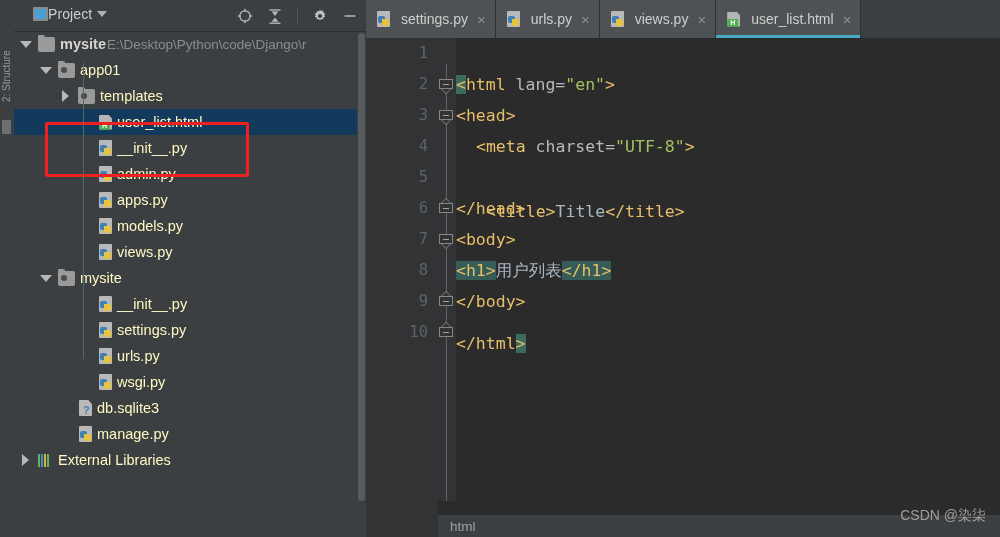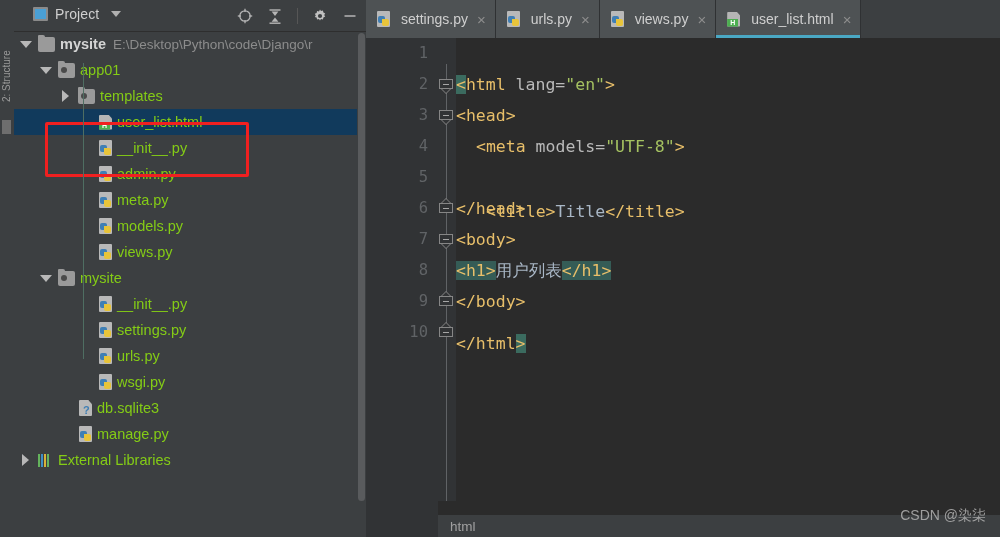--- a/index.html
+++ b/index.html
@@ -51,21 +51,21 @@
     border-right: 1px solid #2b2b2b;
   }
   .panel-header {
     position: absolute; left: 0; top: 0;
     width: 352px; height: 31px;
     background: #3c3f41;
     border-bottom: 1px solid #2e2e2e;
   }
   .panel-title-wrap {
     position: absolute; left: 19px; top: 6px;
-    display: flex; align-items: center; gap: 7px;
+    display: flex; align-items: center; 
   }
   .proj-icon {
     width: 15px; height: 14px;
     background: #8a8a8a;
     border-radius: 1px;
     position: relative;
   }
   .proj-icon::after {
     content: ""; position: absolute;
     left: 2px; top: 2px; right: 2px; bottom: 2px;
@@ -197,24 +197,24 @@
     background: transparent;
     display: flex; gap: 1px; align-items: flex-end;
   }
   .ic-lib i {
     display: block; width: 2px; height: 13px; background: #64b35c;
   }
   .ic-lib i:nth-child(2){ background:#3f8fc4; height:13px; }
   .ic-lib i:nth-child(3){ background:#d7b13a; height:13px; }
   .ic-lib i:nth-child(4){ background:#64b35c; height:13px; }
 
-  .node-name { color: #84cc16; }
+  .node-name { color: #fef9c3; }
   .node-name.bold { font-weight: bold; color: #d4d4d4; }
   .node-path {
-    color: #8c8c8c; margin-left: 7px;
+    color: #8c8c8c; margin-left: 1px;
     font-size: 13.5px;
   }
 
   
   .tree-scroll {
     position: absolute; right: 0px; top: 33px;
     width: 9px; height: 470px;
     background: #3c3f41;
   }
   .tree-scroll-thumb {
@@ -481,21 +481,21 @@
           <span class="arrow"></span>
           <span style="display:inline-block;width:6px"></span>
           <span class="ic ic-py"></span>
           <span class="node-name">admin.py</span>
         </div>
         <div class="tree-row">
           <span style="display:inline-block;width:66px"></span>
           <span class="arrow"></span>
           <span style="display:inline-block;width:6px"></span>
           <span class="ic ic-py"></span>
-          <span class="node-name">meta.py</span>
+          <span class="node-name">apps.py</span>
         </div>
         <div class="tree-row">
           <span style="display:inline-block;width:66px"></span>
           <span class="arrow"></span>
           <span style="display:inline-block;width:6px"></span>
           <span class="ic ic-py"></span>
           <span class="node-name">models.py</span>
         </div>
         <div class="tree-row">
           <span style="display:inline-block;width:66px"></span>
@@ -645,21 +645,21 @@
         <div class="fold-marker end" style="top: 289px;">
           <span class="tipb"></span>
           <span class="tip"></span>
           <span class="box"></span>
         </div>
       </div>
 
     <div class="code-pane" id="codepane">
         <div class="code-line" style="top: 31px; left: 0px;"><span class="tagb hl-brace">&lt;</span><span class="tagb">html </span><span class="attr">lang=</span><span class="str">"en"</span><span class="tagb">&gt;</span></div>
         <div class="code-line" style="top: 62px; left: 0px;"><span class="tagb">&lt;head&gt;</span></div>
-        <div class="code-line" style="top: 93px; left: 20px;"><span class="tagb">&lt;meta </span><span class="attr">models=</span><span class="str">"UTF-8"</span><span class="tagb">&gt;</span></div>
+        <div class="code-line" style="top: 93px; left: 20px;"><span class="tagb">&lt;meta </span><span class="attr">charset=</span><span class="str">"UTF-8"</span><span class="tagb">&gt;</span></div>
         <div class="code-line" style="top: 124px; left: 30px; margin-top: 34px;"><span class="tagb">&lt;title&gt;</span><span class="txt">Title</span><span class="tagb">&lt;/title&gt;</span></div>
         <div class="code-line" style="top: 155px; left: 0px;"><span class="tagb">&lt;/head&gt;</span></div>
         <div class="code-line" style="top: 186px; left: 0px;"><span class="tagb">&lt;body&gt;</span></div>
         <div class="code-line" style="top: 217px; left: 0px;"><span class="tagb hl-tag">&lt;h1&gt;</span><span class="txt">用户列表</span><span class="tagb hl-tag">&lt;/h1&gt;</span></div>
         <div class="code-line" style="top: 248px; left: 0px;"><span class="tagb">&lt;/body&gt;</span></div>
         <div class="code-line" style="top: 290px; left: 0px;"><span class="tagb">&lt;/html</span><span class="tagb hl-brace">&gt;</span></div>
       </div>
 
     <div class="breadcrumb-strip">
       <div class="bc-left"></div>

